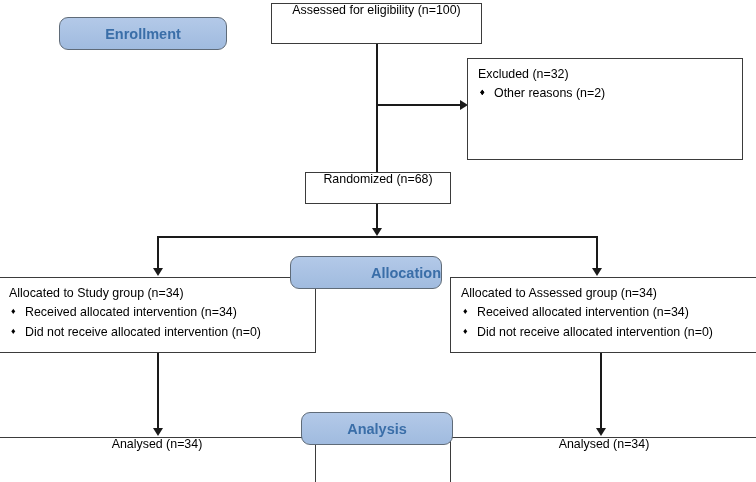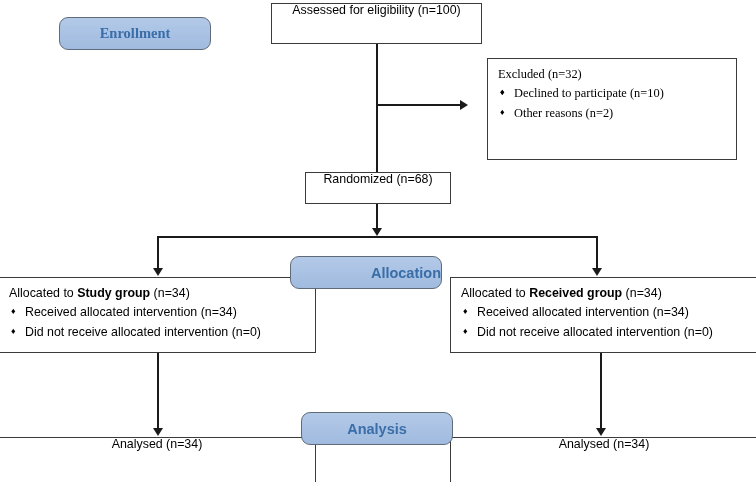--- a/index.html
+++ b/index.html
@@ -53,21 +53,21 @@
     margin-top: 7px;
     white-space: nowrap;
   }
   .bullets li .dia {
     position: absolute;
     left: 2px;
     top: 0;
     font-size: 9px;
     line-height: 1.25;
   }
-  .strong { font-weight: bold; }
+  .strong { font-weight: normal; }
 
   
   .badge {
     position: absolute;
     box-sizing: border-box;
     background: linear-gradient(#b3c9e8, #a0bbdf);
     border: 1.4px solid #5f6b78;
     border-radius: 9px;
     color: #3a6ea8;
     font-weight: bold;
@@ -101,21 +101,21 @@
     border-top: 5px solid transparent;
     border-bottom: 5px solid transparent;
     border-left: 8px solid #1a1a1a;
   }
 </style>
 </head>
 <body>
 
 <div id="canvas">
 
-  <div class="badge" style="left:59px; top:17px; width:152px; height:33px;font-family:Liberation Serif, serif;">
+  <div class="badge" style="left:59px; top:17px; width:168px; height:33px;">
     <span>Enrollment</span>
   </div>
 
   <div class="badge" style="left:290px; top:256px; width:152px; height:33px;justify-content:flex-end;">
     <span>Allocation</span>
   </div>
 
   <div class="badge" style="left:301px; top:412px; width:152px; height:33px;">
     <span>Analysis</span>
   </div>
@@ -134,43 +134,43 @@
 
   <div class="vline" style="left:157px; top:352px; height:78px;"></div>
   <div class="arrowhead-down" style="left:153px; top:428px;"></div>
   <div class="vline" style="left:600px; top:352px; height:78px;"></div>
   <div class="arrowhead-down" style="left:596px; top:428px;"></div>
 
   <div class="box center" style="left:271px; top:3px; width:211px; height:41px;">
     <span class="box-title">Assessed for eligibility (n=100)</span>
   </div>
 
-  <div class="box listbox" style="left:487px; top:58px; width:250px; height:102px;font-family:Liberation Serif, serif;">
+  <div class="box listbox" style="left:467px; top:58px; width:276px; height:102px;">
     <span class="box-title">Excluded (n=32)</span>
     <ul class="bullets">
       <li><span class="dia">♦</span></li>
-      <li><span class="dia">♦</span><span>Declined to participate (n=10)</span></li>
+      <li><span class="dia">♦</span></li>
       <li><span class="dia">♦</span><span>Other reasons (n=2)</span></li>
     </ul>
   </div>
 
   <div class="box center" style="left:305px; top:172px; width:146px; height:32px;">
     <span class="box-title">Randomized (n=68)</span>
   </div>
 
   <div class="box listbox" style="left:-2px; top:277px; width:318px; height:76px;">
     <span class="box-title"><span>Allocated to </span><span class="strong">Study group</span><span> (n=34)</span></span>
     <ul class="bullets">
       <li><span class="dia">♦</span><span>Received allocated intervention (n=34)</span></li>
       <li><span class="dia">♦</span><span>Did not receive allocated intervention (n=0)</span></li>
     </ul>
   </div>
 
   <div class="box listbox" style="left:450px; top:277px; width:308px; height:76px;">
-    <span class="box-title"><span>Allocated to </span><span class="strong">Received group</span><span> (n=34)</span></span>
+    <span class="box-title"><span>Allocated to </span><span class="strong">Assessed group</span><span> (n=34)</span></span>
     <ul class="bullets">
       <li><span class="dia">♦</span><span>Received allocated intervention (n=34)</span></li>
       <li><span class="dia">♦</span><span>Did not receive allocated intervention (n=0)</span></li>
     </ul>
   </div>
 
   <div class="box center" style="left:-2px; top:437px; width:318px; height:48px;">
     <span class="box-title">Analysed (n=34)</span>
   </div>
 

